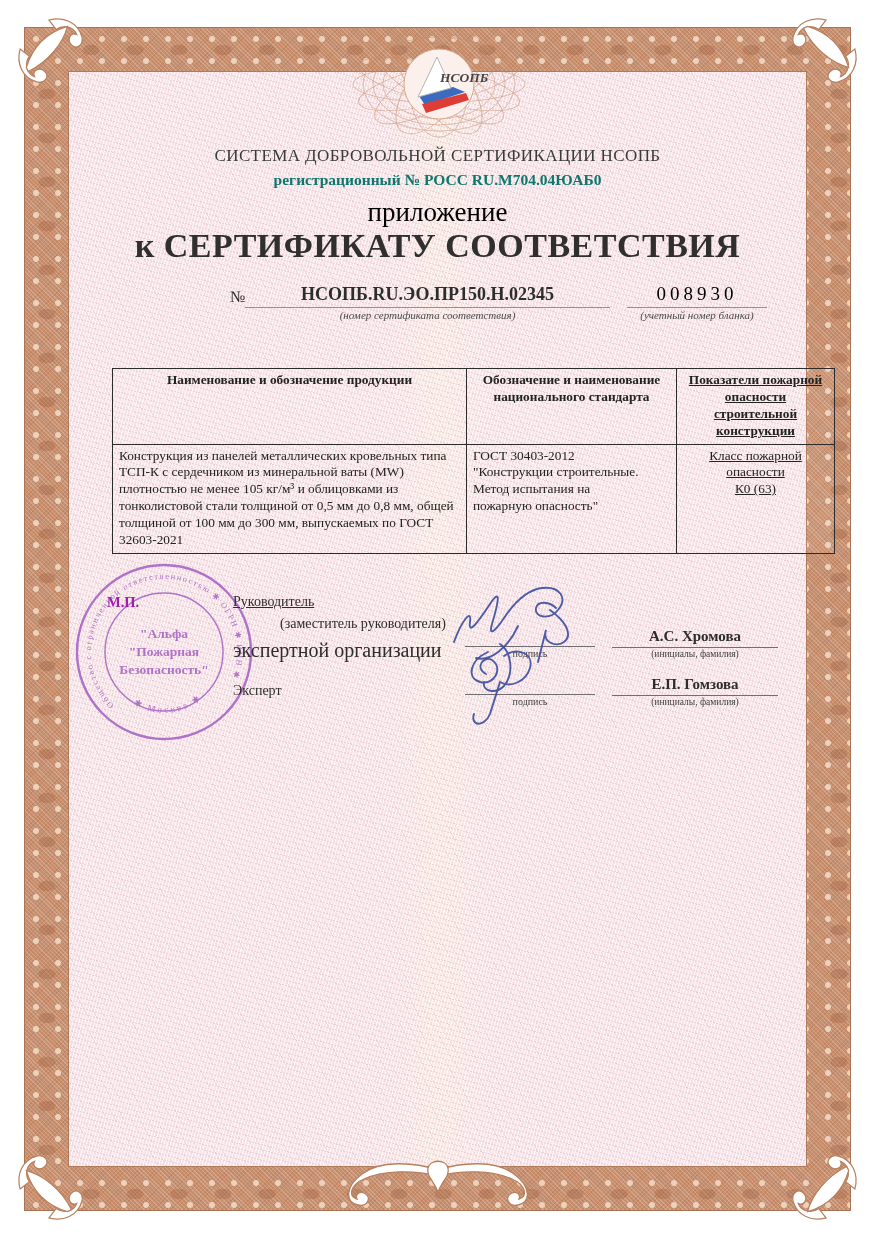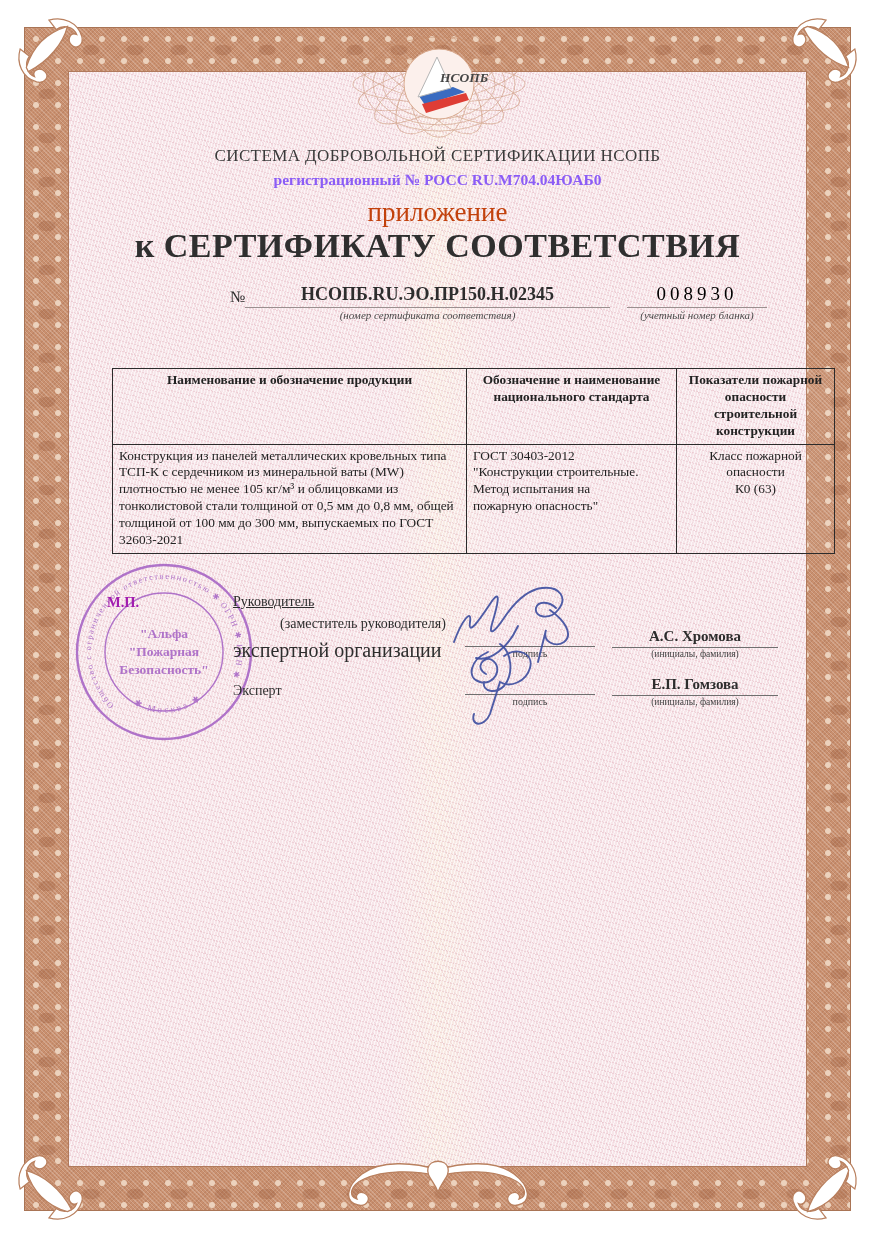--- a/index.html
+++ b/index.html
@@ -36,42 +36,42 @@
   .corner.tl { left:14px; top:14px; }
   .corner.tr { right:14px; top:14px; transform:rotate(90deg); }
   .corner.br { right:14px; bottom:14px; transform:rotate(180deg); }
   .corner.bl { left:14px; bottom:14px; transform:rotate(270deg); }
   .bottom-cartouche { position:absolute; left:50%; transform:translateX(-50%); bottom:28px; width:250px; height:58px; }
   .rosette { position:absolute; left:350px; top:26px; width:178px; height:116px; }
 
   .abs { position:absolute; }
   .ctr { left:0; width:875px; text-align:center; }
   .header-system   { top:146px; font-size:17px; letter-spacing:.4px; color:#3a3a3a; }
-  .header-reg      { top:171px; font-size:15.5px; font-weight:bold; color:#8b5cf6; }
-  .title-small     { top:197px; font-size:27px; color:#c2410c; }
+  .header-reg      { top:171px; font-size:15.5px; font-weight:bold; color:#0f766e; }
+  .title-small     { top:197px; font-size:27px; color:#000000; }
   .title-main      { top:227px; font-size:34px; font-weight:bold; letter-spacing:.5px; color:#2f2f2f; }
 
   .no-sign   { left:230px; top:288px; font-size:16px; }
   .cert-num  { left:245px; top:284px; width:365px; text-align:center; font-size:18px; font-weight:bold; }
   .cert-line { left:245px; top:307px; width:365px; border-top:1px solid #9a8f8f; }
   .cert-cap  { left:245px; top:309px; width:365px; text-align:center; font-size:11px; font-style:italic; color:#4a4a4a; }
   .blank-num  { left:627px; top:283px; width:140px; text-align:center; font-size:19px; letter-spacing:4px; color:#000000; }
   .blank-line { left:627px; top:307px; width:140px; border-top:1px solid #9a8f8f; }
   .blank-cap  { left:612px; top:309px; width:170px; text-align:center; font-size:11px; font-style:italic; color:#4a4a4a; }
 
   table.cert {
     position:absolute; left:112px; top:368px; width:683px;
     border-collapse:collapse; table-layout:fixed;
     font-size:13.3px; line-height:1.27; color:#222;
   }
   table.cert td { border:1.6px solid #2b2b2b; vertical-align:top; padding:3px 6px 4px 6px; background:rgba(255,255,255,.06); }
   table.cert .hdr { font-weight:bold; text-align:center; height:62px; }
   table.cert .c1 { width:341px; }
   table.cert .c2 { width:197px; }
-  table.cert .c3 { width:145px; }
+  table.cert .c3 { width:145px;text-decoration:underline; }
   table.cert .body-row td { height:100px; }
   .preline { white-space:pre-line; }
   .tcenter { text-align:center; }
 
   .mp { left:107px; top:594px; font-size:14.5px; font-weight:bold; z-index:5; color:#a21caf; }
   .role1  { left:233px; top:594px; font-size:14px; text-decoration:underline; z-index:5; }
   .role1b { left:233px; top:616px; font-size:14px; z-index:5;padding-left:47px; }
   .role1c { left:233px; top:639px; font-size:20px; z-index:5; }
   .role2  { left:233px; top:683px; font-size:14px; z-index:5; }
 

